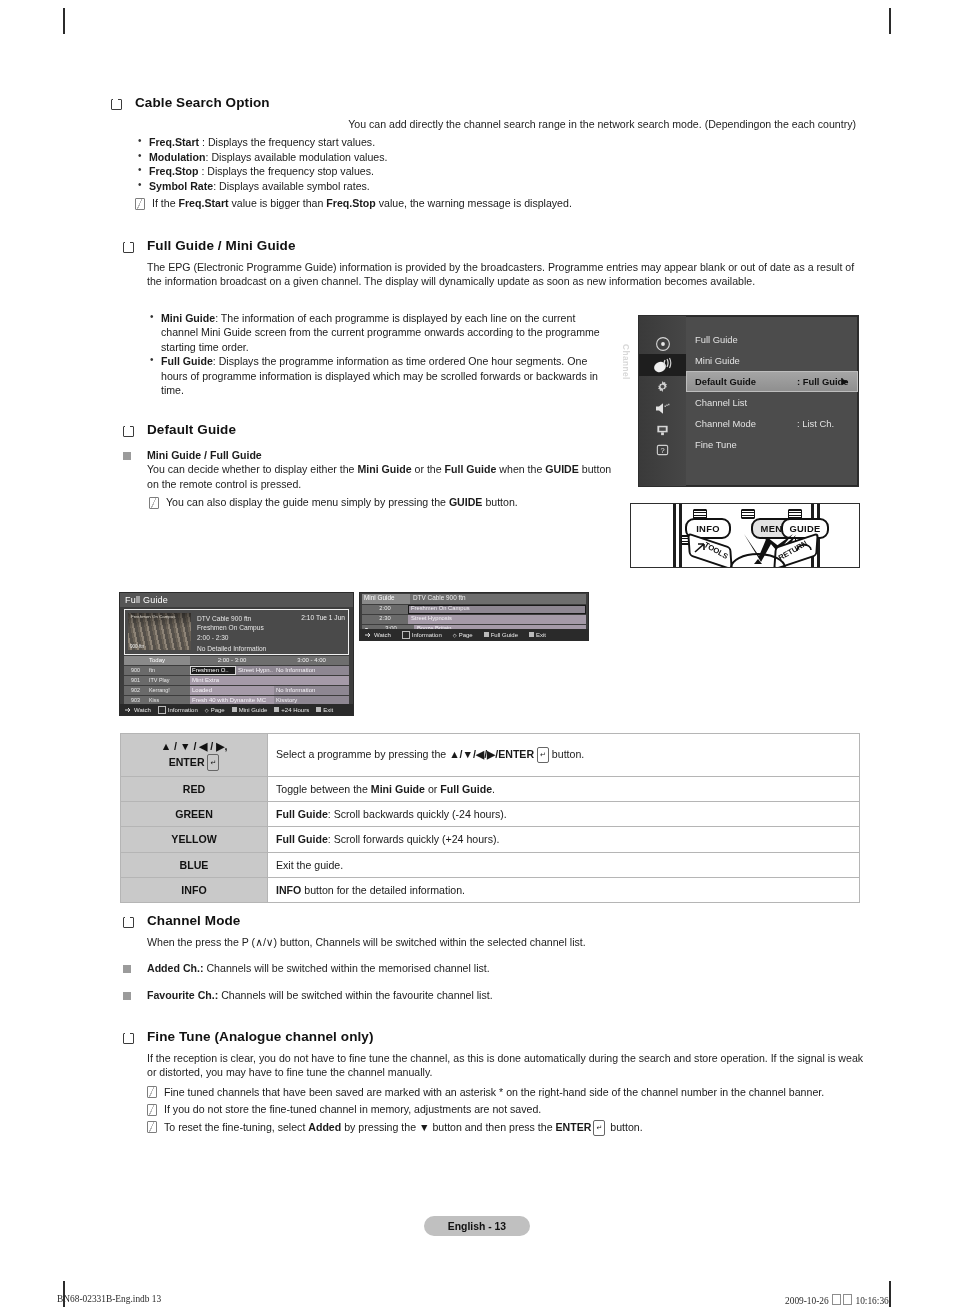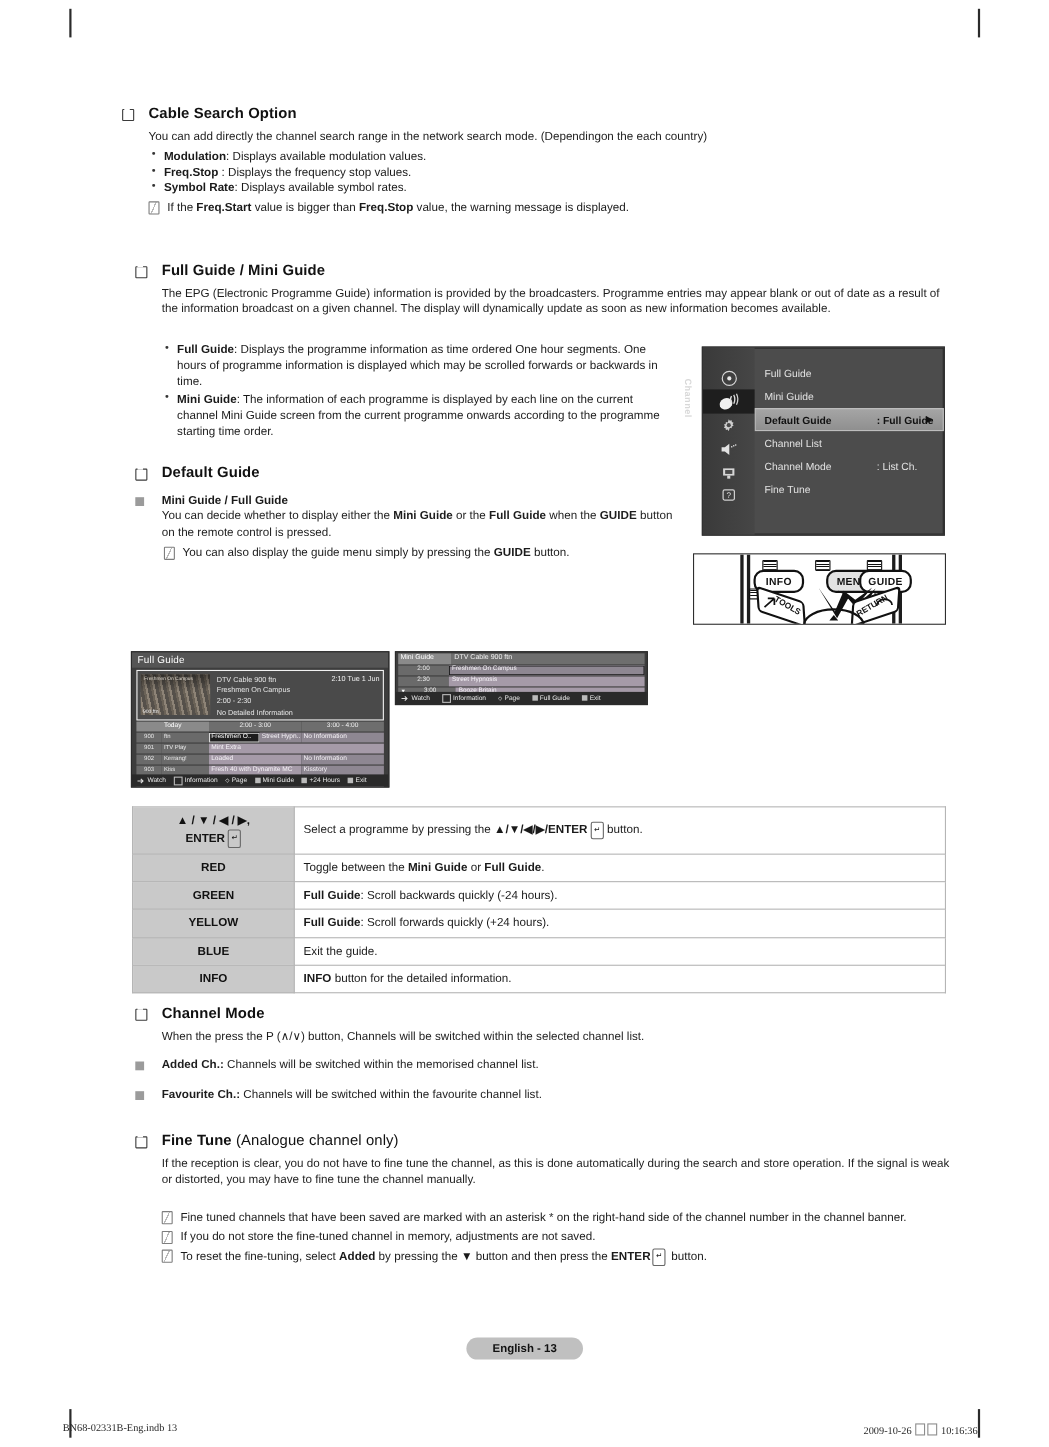--- a/index.html
+++ b/index.html
@@ -197,43 +197,44 @@
   <div class="crop v" style="left:63px;top:8px;"></div>
   <div class="crop v" style="left:889px;top:8px;"></div>
   <div class="crop v" style="left:63px;top:1281px;"></div>
   <div class="crop v" style="left:889px;top:1281px;"></div>
 
   <div class="sec" style="left:111px;top:95px;width:745px;">
     <div style="position:relative;padding-left:24px;">
       <span class="bullet-sq" style="top:4px;"></span>
       <h2 class="sec-title">Cable Search Option</h2>
     </div>
-    <p class="body" style="margin-top:7px;margin-left:24px;">You can add directly the channel search range in the network search mode. (Dependingon the each country)</p>
+    <p class="body" style="margin-top:7px;margin-left:24px;text-align:right;">You can add directly the channel search range in the network search mode. (Dependingon the each country)</p>
     <ul class="dots" style="margin-top:4px;margin-left:24px;">
+      <li><b>Freq.Start</b><span> : Displays the frequency start values.</span></li>
       <li><b>Modulation</b><span>: Displays available modulation values.</span></li>
       <li><b>Freq.Stop</b><span> : Displays the frequency stop values.</span></li>
       <li><b>Symbol Rate</b><span>: Displays available symbol rates.</span></li>
     </ul>
     <div class="note" style="margin-top:3px;margin-left:24px;">
       <span class="nicon"></span>
       <span>If the <b>Freq.Start</b> value is bigger than <b>Freq.Stop</b> value, the warning message is displayed.</span>
     </div>
   </div>
 
   <div class="sec" style="left:123px;top:238px;width:735px;">
     <div style="position:relative;padding-left:24px;">
       <span class="bullet-sq" style="top:4px;"></span>
       <h2 class="sec-title">Full Guide / Mini Guide</h2>
     </div>
     <p class="body" style="margin-top:7px;margin-left:24px;">The EPG (Electronic Programme Guide) information is provided by the broadcasters. Programme entries may appear blank or out of date as a result of the information broadcast on a given channel. The display will dynamically update as soon as new information becomes available.</p>
   </div>
 
   <ul class="dots" style="position:absolute;left:147px;top:311px;width:460px;">
+    <li><b>Mini Guide</b><span>: The information of each programme is displayed by each line on the current channel Mini Guide screen from the current programme onwards according to the programme starting time order.</span></li>
     <li style="margin-bottom:2px;"><b>Full Guide</b><span>: Displays the programme information as time ordered One hour segments. One hours of programme information is displayed which may be scrolled forwards or backwards in time.</span></li>
-    <li><b>Mini Guide</b><span>: The information of each programme is displayed by each line on the current channel Mini Guide screen from the current programme onwards according to the programme starting time order.</span></li>
   </ul>
 
   <div class="osd" style="left:638px;top:315px;width:219px;height:170px;">
     <div class="osd-rail">
       <div class="osd-rail-label">Channel</div>
     </div>
 
     <div class="osd-icon" style="top:19px;">
       <svg width="16" height="16" viewBox="0 0 16 16">
           <circle cx="8" cy="8" r="6.4" fill="none" stroke="#d6d6d6" stroke-width="1.1"></circle>
@@ -544,24 +545,24 @@
     </div>
     <div style="position:relative;padding-left:24px;margin-top:12px;">
       <span class="bullet-fill"></span>
       <p class="body"><b>Favourite Ch.:</b><span> Channels will be switched within the favourite channel list.</span></p>
     </div>
   </div>
 
   <div class="sec" style="left:123px;top:1029px;width:745px;">
     <div style="position:relative;padding-left:24px;">
       <span class="bullet-sq" style="top:4px;"></span>
-      <h2 class="sec-title"><span>Fine Tune</span><span style="font-weight:normal;text-align:center;"> (Analogue channel only)</span></h2>
+      <h2 class="sec-title"><span>Fine Tune</span><span style="font-weight:bold;text-align:center;"> (Analogue channel only)</span></h2>
     </div>
     <p class="body" style="margin-top:7px;margin-left:24px;">If the reception is clear, you do not have to fine tune the channel, as this is done automatically during the search and store operation. If the signal is weak or distorted, you may have to fine tune the channel manually.</p>
-    <div class="note" style="margin-top:20px;margin-left:24px;">
+    <div class="note" style="margin-top:5px;margin-left:24px;">
       <span class="nicon"></span>
       <span>Fine tuned channels that have been saved are marked with an asterisk * on the right-hand side of the channel number in the channel banner.</span>
     </div>
     <div class="note" style="margin-top:3px;margin-left:24px;">
       <span class="nicon"></span>
       <span>If you do not store the fine-tuned channel in memory, adjustments are not saved.</span>
     </div>
     <div class="note" style="margin-top:3px;margin-left:24px;">
       <span class="nicon"></span>
       <span>To reset the fine-tuning, select <b>Added</b> by pressing the ▼ button and then press the <b>ENTER</b><span style="display:inline-block;border:1px solid #666;border-radius:2px;padding:0 2px;font-size:7px;vertical-align:1px;margin:0 2px;">↵</span> button.</span>

